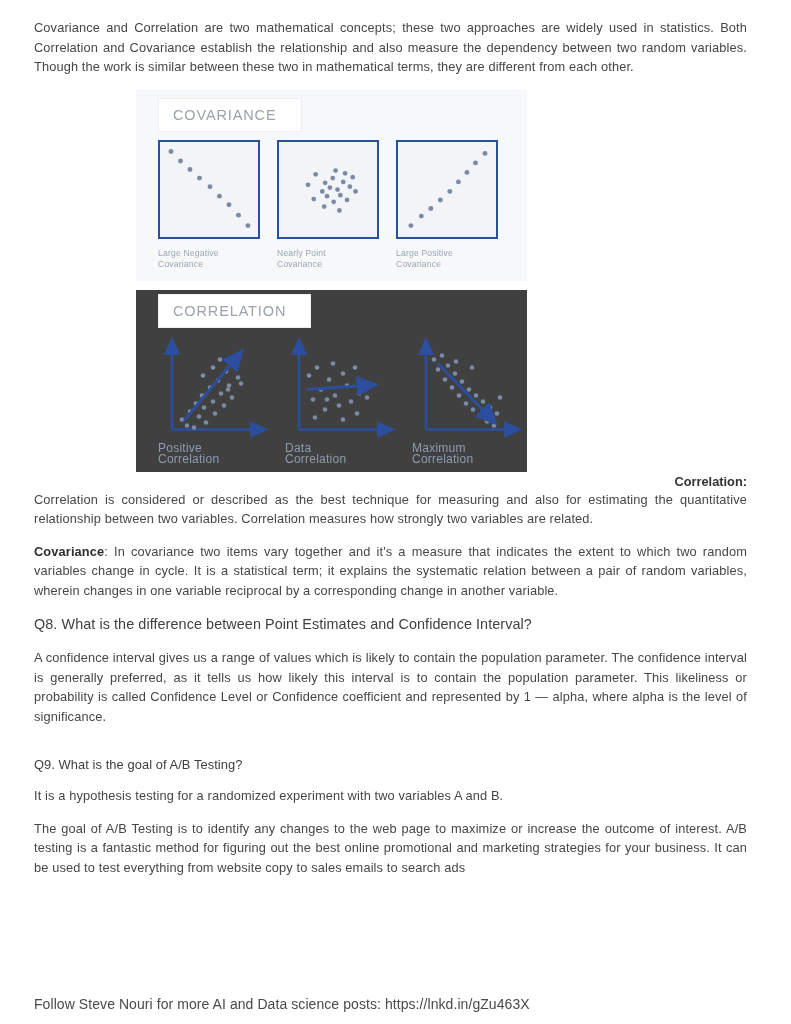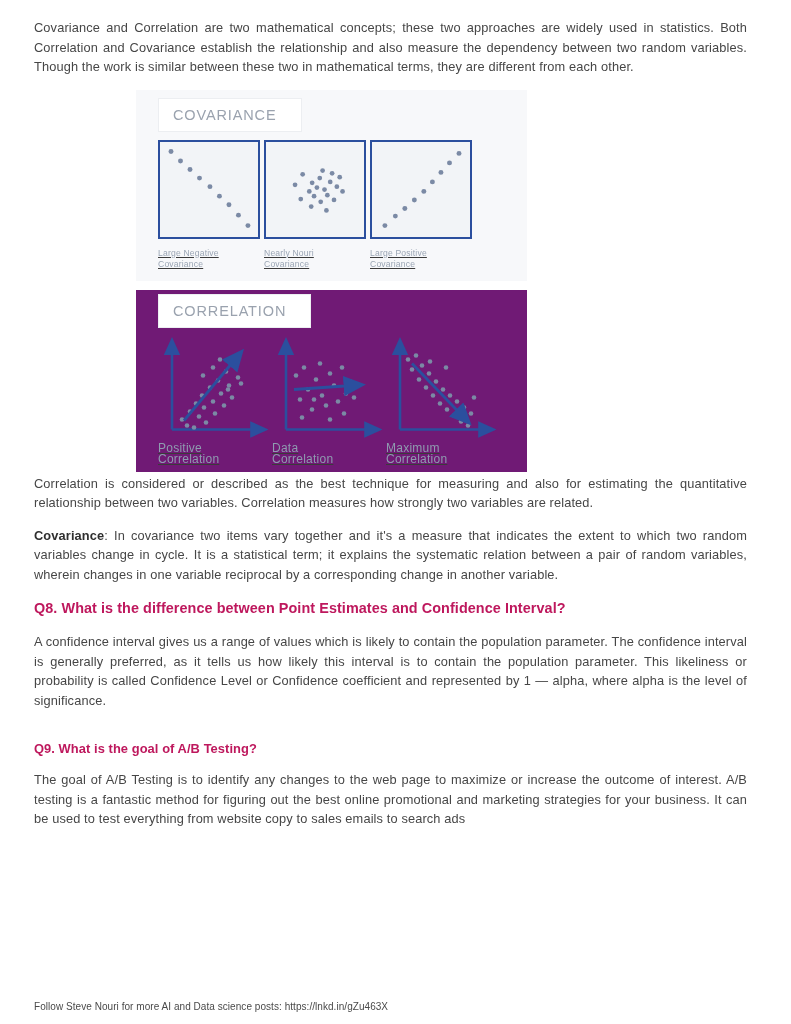--- a/index.html
+++ b/index.html
@@ -54,23 +54,22 @@
     margin-bottom: 8px;
   }
   .sec-title {
     font-size: 14.5px;
     letter-spacing: 0.06em;
     color: #9aa2ae;
     font-family: "Liberation Sans", sans-serif;
   }
   .cov-row, .corr-row {
     display: flex;
-    gap: 2px;
+    gap: 15px;
     padding-left: 22px;
-    text-decoration: underline;
   }
   .cov-cell { width: 104px; }
   .cov-box {
     width: 102px;
     height: 99px;
     border: 2px solid #2b4f9e;
     background: #f2f4f7;
     box-sizing: border-box;
     position: relative;
   }
@@ -81,39 +80,39 @@
     background: transparent;
   }
   .cap {
     font-size: 8.6px;
     line-height: 11.5px;
     color: #9aa5b4;
     margin-top: 9px;
     letter-spacing: 0.02em;
   }
   .corr-panel {
-    background: #701a75;
+    background: #404040;
     padding: 4px 0 6px 0;
     margin-top: 9px;
   }
   .corr-cell { width: 112px; }
   .corr-cap {
     font-size: 12px;
     line-height: 11.5px;
     color: #8f9bb0;
     margin-top: 4px;
     letter-spacing: 0.02em;
   }
   svg { display: block; }
 
   
   h2.q-heading {
     font-size: 14.4px;
-    font-weight: bold;
-    color: #be185d;
+    font-weight: normal;
+    color: #404040;
     margin: 16px 0 16px 0;
     letter-spacing: 0.005em;
   }
   h2.q-heading.small {
     font-size: 12.9px;
     margin: 31px 0 14px 0;
   }
   .right-label {
     text-align: right;
     font-weight: bold;
@@ -121,21 +120,21 @@
     color: #333333;
     margin: 0 0 1px 0;
   }
   .lead-bold { font-weight: bold; color: #2f2f2f; }
 
   
   .footer {
     position: absolute;
     left: 34px;
     bottom: 12px;
-    font-size: 10px;
+    font-size: 14px;
     color: #4a4a4a;
     letter-spacing: 0.005em;
   }
 </style>
 </head>
 <body>
 
 <div class="page">
 
   <p class="body-text intro">Covariance and Correlation are two mathematical concepts; these two approaches are widely used in statistics. Both Correlation and Covariance establish the relationship and also measure the dependency between two random variables. Though the work is similar between these two in mathematical terms, they are different from each other.</p>
@@ -191,21 +190,21 @@
                 <circle cx="73" cy="47" r="2.5"></circle>
                   <circle cx="76" cy="37" r="2.5"></circle>
                 <circle cx="62" cy="72" r="2.5"></circle>
                   <circle cx="46" cy="68" r="2.5"></circle>
                 <circle cx="79" cy="52" r="2.5"></circle>
                   <circle cx="35" cy="60" r="2.5"></circle>
               </g>
             </svg>
           </div>
           <div class="cap">
-            <div>Nearly Nouri</div>
+            <div>Nearly Point</div>
             <div>Covariance</div>
           </div>
         </div>
 
         <div class="cov-cell">
           <div class="cov-box">
             <svg width="98" height="95" viewBox="0 0 100 100">
               <g fill="#7b8aa5">
                 <circle cx="12" cy="88" r="2.6"></circle>
                   <circle cx="23" cy="78" r="2.6"></circle>
@@ -370,30 +369,32 @@
           <div class="corr-cap">
             <div>Maximum</div>
             <div>Correlation</div>
           </div>
         </div>
 
       </div>
     </div>
   </div>
 
+  <div class="right-label">Correlation:</div>
 
   <p class="body-text">Correlation is considered or described as the best technique for measuring and also for estimating the quantitative relationship between two variables. Correlation measures how strongly two variables are related.</p>
 
   <p class="body-text"><span class="lead-bold">Covariance</span><span>: In covariance two items vary together and it's a measure that indicates the extent to which two random variables change in cycle. It is a statistical term; it explains the systematic relation between a pair of random variables, wherein changes in one variable reciprocal by a corresponding change in another variable.</span></p>
 
   <h2 class="q-heading">Q8. What is the difference between Point Estimates and Confidence Interval?</h2>
 
 
   <p class="body-text">A confidence interval gives us a range of values which is likely to contain the population parameter. The confidence interval is generally preferred, as it tells us how likely this interval is to contain the population parameter. This likeliness or probability is called Confidence Level or Confidence coefficient and represented by 1 — alpha, where alpha is the level of significance.</p>
 
   <h2 class="q-heading small">Q9. What is the goal of A/B Testing?</h2>
 
+  <p class="body-text">It is a hypothesis testing for a randomized experiment with two variables A and B.</p>
 
   <p class="body-text">The goal of A/B Testing is to identify any changes to the web page to maximize or increase the outcome of interest. A/B testing is a fantastic method for figuring out the best online promotional and marketing strategies for your business. It can be used to test everything from website copy to sales emails to search ads</p>
 
   <div class="footer">Follow Steve Nouri for more AI and Data science posts: https://lnkd.in/gZu463X</div>
 
 </div>
 
 </body></html>

